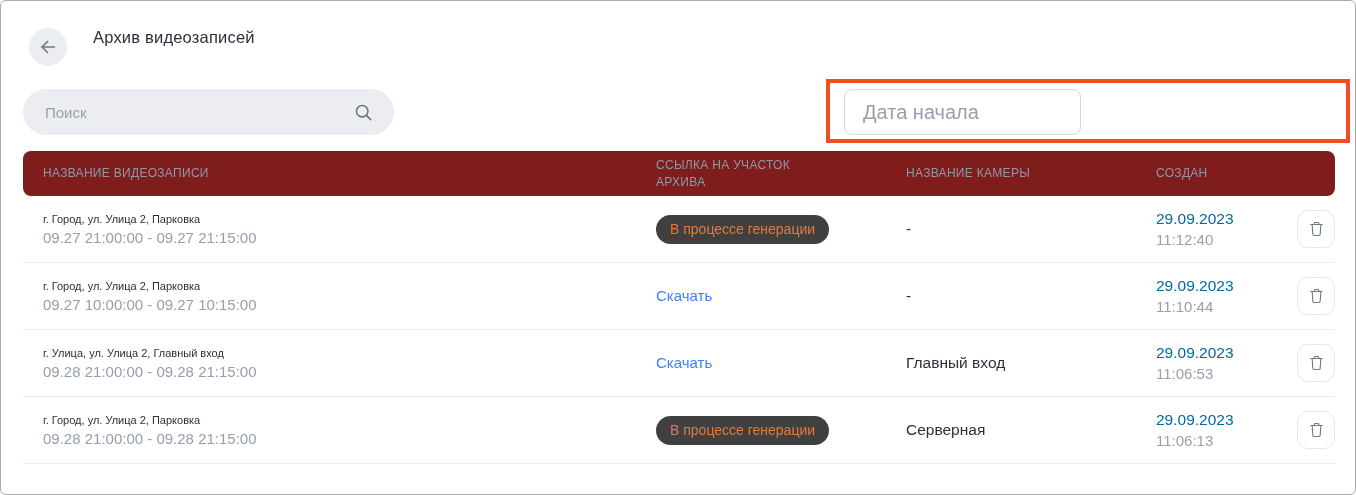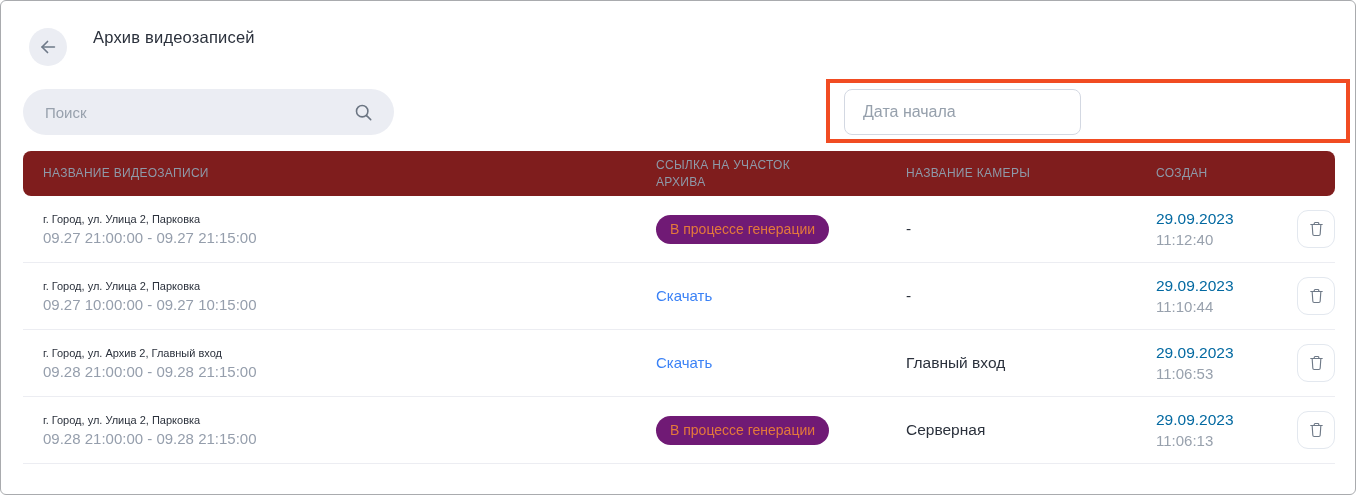--- a/index.html
+++ b/index.html
@@ -36,21 +36,21 @@
   .search-pill input {
     flex: 1; border: none; outline: none; background: transparent;
     padding: 0 8px 0 22px; font-size: 15px; color: #2b313c;
     font-family: "Liberation Sans", sans-serif;
   }
   .search-pill input::placeholder { color: #98a1ad; opacity: 1; }
   .search-icon-wrap { padding-right: 20px; display: flex; align-items: center; cursor: pointer; }
   .date-input {
     position: absolute; top: 88px; height: 46px;
     border: 1px solid #d3d8e2; border-radius: 8px; background: #fff;
-    font-size: 16px; color: #0c4a6e; padding: 0 14px 0 18px;
+    font-size: 20px; color: #0c4a6e; padding: 0 14px 0 18px;
     outline: none; font-family: "Liberation Sans", sans-serif;
   }
   .date-input::placeholder { color: #96a0ac; opacity: 1; }
   #date-start { left: 843px; width: 237px; }
   #date-end   { left: 1092px; width: 242px; }
   .annotation-box {
     position: absolute; left: 825px; top: 78px;
     width: 524px; height: 64px;
     border: 4px solid #f14c22;
     pointer-events: none; z-index: 5;
@@ -68,21 +68,21 @@
   }
   .th {
     font-size: 12px; font-weight: 500; color: #8e99a8;
     text-transform: uppercase; letter-spacing: .3px; line-height: 1.35;
   }
   .th-link { max-width: 180px; }
   .trow { height: 67px; border-bottom: 1px solid #ecedf2; background: #fff; }
   .row-title { font-size: 11px; color: #2b313c; margin-bottom: 4px; }
   .row-sub { font-size: 15px; color: #959eac; }
   .badge {
-    display: inline-block; background: #701a75; color: #e4793b;
+    display: inline-block; background: #404040; color: #e4793b;
     font-size: 14px; padding: 6px 14px 7px; border-radius: 15px;
   }
   .dl-link { color: #3b82f6; font-size: 15px; text-decoration: none; cursor: pointer; }
   .camera-cell { font-size: 15.5px; color: #2b313c; }
   .created-date { font-size: 15.5px; color: #0369a1; margin-bottom: 3px; }
   .created-time { font-size: 15px; color: #98a1ad; }
   .action-cell { display: flex; justify-content: flex-end; padding-right: 0; }
   .trash-btn {
     width: 38px; height: 38px; border-radius: 11px;
     border: 1px solid #e3e8ef; background: #fff; cursor: pointer;
@@ -171,21 +171,21 @@
             <path d="M7.2 5.5V4.2a1.2 1.2 0 0 1 1.2-1.2h3.2a1.2 1.2 0 0 1 1.2 1.2v1.3"></path>
             <path d="M4.7 5.5l.8 12a1.6 1.6 0 0 0 1.6 1.5h5.8a1.6 1.6 0 0 0 1.6-1.5l.8-12"></path>
           </svg>
         </span>
       </button>
     </div>
   </div>
 
   <div class="trow">
     <div class="cell">
-      <div class="row-title">г. Город, ул. Архив 2, Главный вход</div>
+      <div class="row-title">г. Улица, ул. Улица 2, Главный вход</div>
       <div class="row-sub">09.28 21:00:00 - 09.28 21:15:00</div>
     </div>
     <div class="cell"><a class="dl-link" href="#">Скачать</a></div>
     <div class="cell camera-cell">Главный вход</div>
     <div class="cell">
       <div class="created-date">29.09.2023</div>
       <div class="created-time">11:06:53</div>
     </div>
     <div class="cell action-cell">
       <button class="trash-btn">

